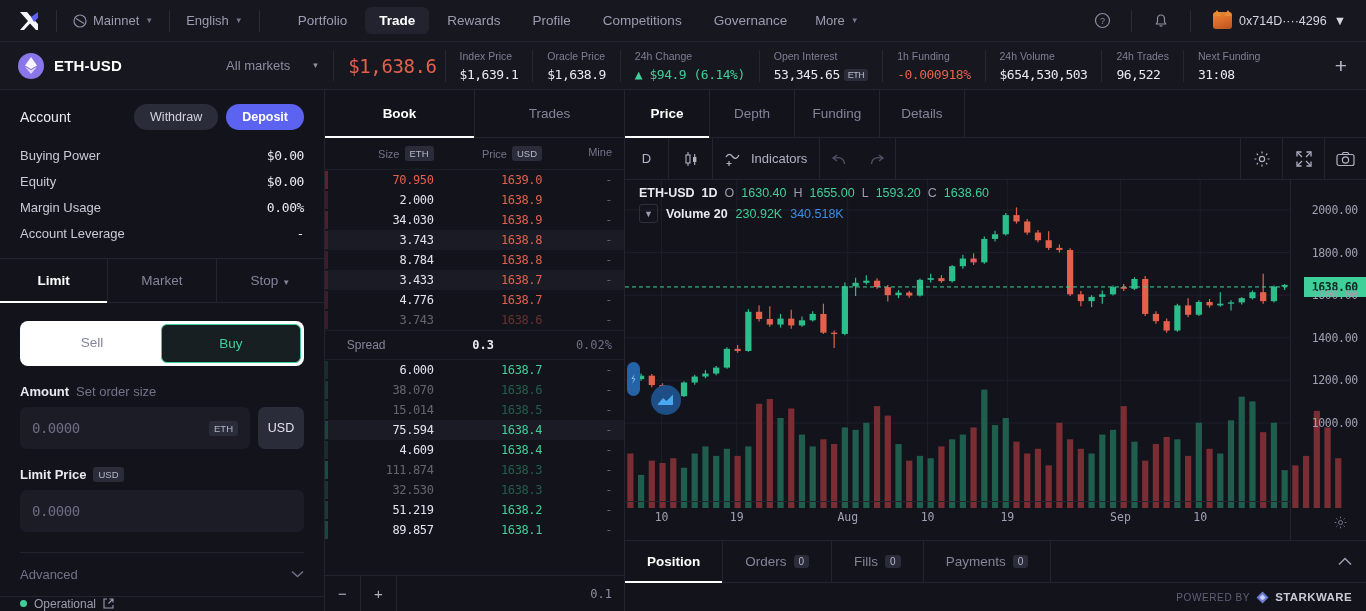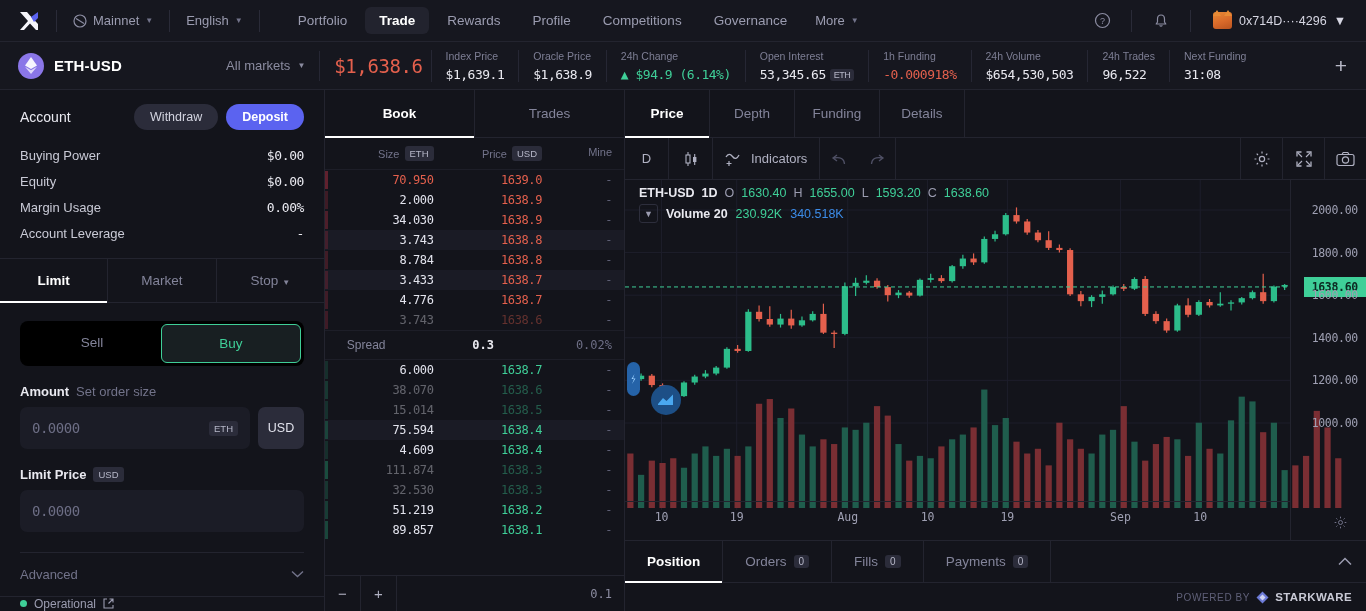--- a/index.html
+++ b/index.html
@@ -62,21 +62,21 @@
     display: flex; align-items: center; padding: 0 10px;
   }
   .eth-logo {
     width: 26px; height: 26px; border-radius: 50%;
     background: #8a76e8; display:flex; align-items:center; justify-content:center;
     margin-right: 10px; margin-left: 8px;
   }
   .pair-name { font-size: 15px; font-weight: bold; color: #fff; letter-spacing: .2px; }
   .allmarkets {
     margin-left: 104px; font-size: 13px; color: #8b8ca0;
-    display: flex; align-items: center; gap: 7px; cursor: pointer;
+    display: flex; align-items: center; gap: 21px; cursor: pointer;
   }
   .mb-sep { width:1px; height:30px; background:#262734; margin:0 14px; }
   .lastprice { font-size: 19px; color: #e4604d; font-family: "DejaVu Sans Mono", monospace; letter-spacing:-.4px;}
   .stat { padding: 0 14px; border-left: 1px solid #262734; min-width: 0; }
   .stat:first-of-type { border-left: none; }
   .stat .lbl { font-size: 10.5px; color: #7e7f95; margin-bottom: 5px; white-space: nowrap; }
   .stat .val {
     font-size: 13px; color: #e9e9f0; white-space: nowrap;
     font-family: "DejaVu Sans Mono", monospace; letter-spacing:-.5px;
   }
@@ -107,21 +107,21 @@
   .arow .k { font-size: 13px; color: #c9cad6; }
   .arow .v { font-size: 13px; color: #e9e9f0; font-family:"DejaVu Sans Mono", monospace; letter-spacing:-.4px;}
   .seg-tabs { display:flex; border-top:1px solid #23242f; border-bottom:1px solid #23242f; }
   .seg-tab {
     flex:1; text-align:center; padding: 14px 0; font-size: 13.5px; color:#83849a;
     cursor:pointer; border-right:1px solid #23242f; position:relative;
   }
   .seg-tab:last-child{border-right:none;}
   .seg-tab.active { color:#fff; font-weight:bold; }
   .seg-tab.active::after{content:"";position:absolute;left:0;right:0;bottom:-1px;height:2px;background:#fff;}
-  .sb-wrap { margin: 18px 20px 0; background:#000000; border-radius:8px; display:flex; padding:3px; }
+  .sb-wrap { margin: 18px 20px 0; background:#ffffff; border-radius:8px; display:flex; padding:3px; }
   .sb { flex:1; text-align:center; padding: 11px 0; font-size:13.5px; border-radius:6px; cursor:pointer; color:#83849a;}
   .sb.buy-active { color:#3fcf98; border:1.5px solid #3fcf98; background:#181f22; }
   .field-label { margin: 18px 20px 8px; font-size: 13px; display:flex; align-items:center; gap:7px;}
   .field-label .strong { color:#e9e9f0; font-weight:bold; }
   .field-label .muted { color:#72738a; }
   .tag-sm { font-size:9.5px; background:#2b2c3a; color:#b6b7c8; padding:2px 5px; border-radius:3px; }
   .input-row { margin: 0 20px; display:flex; gap:8px; }
   .input {
     flex:1; height: 42px; background:#1b1c26; border-radius:7px; display:flex;
     align-items:center; padding: 0 12px; cursor:text;

